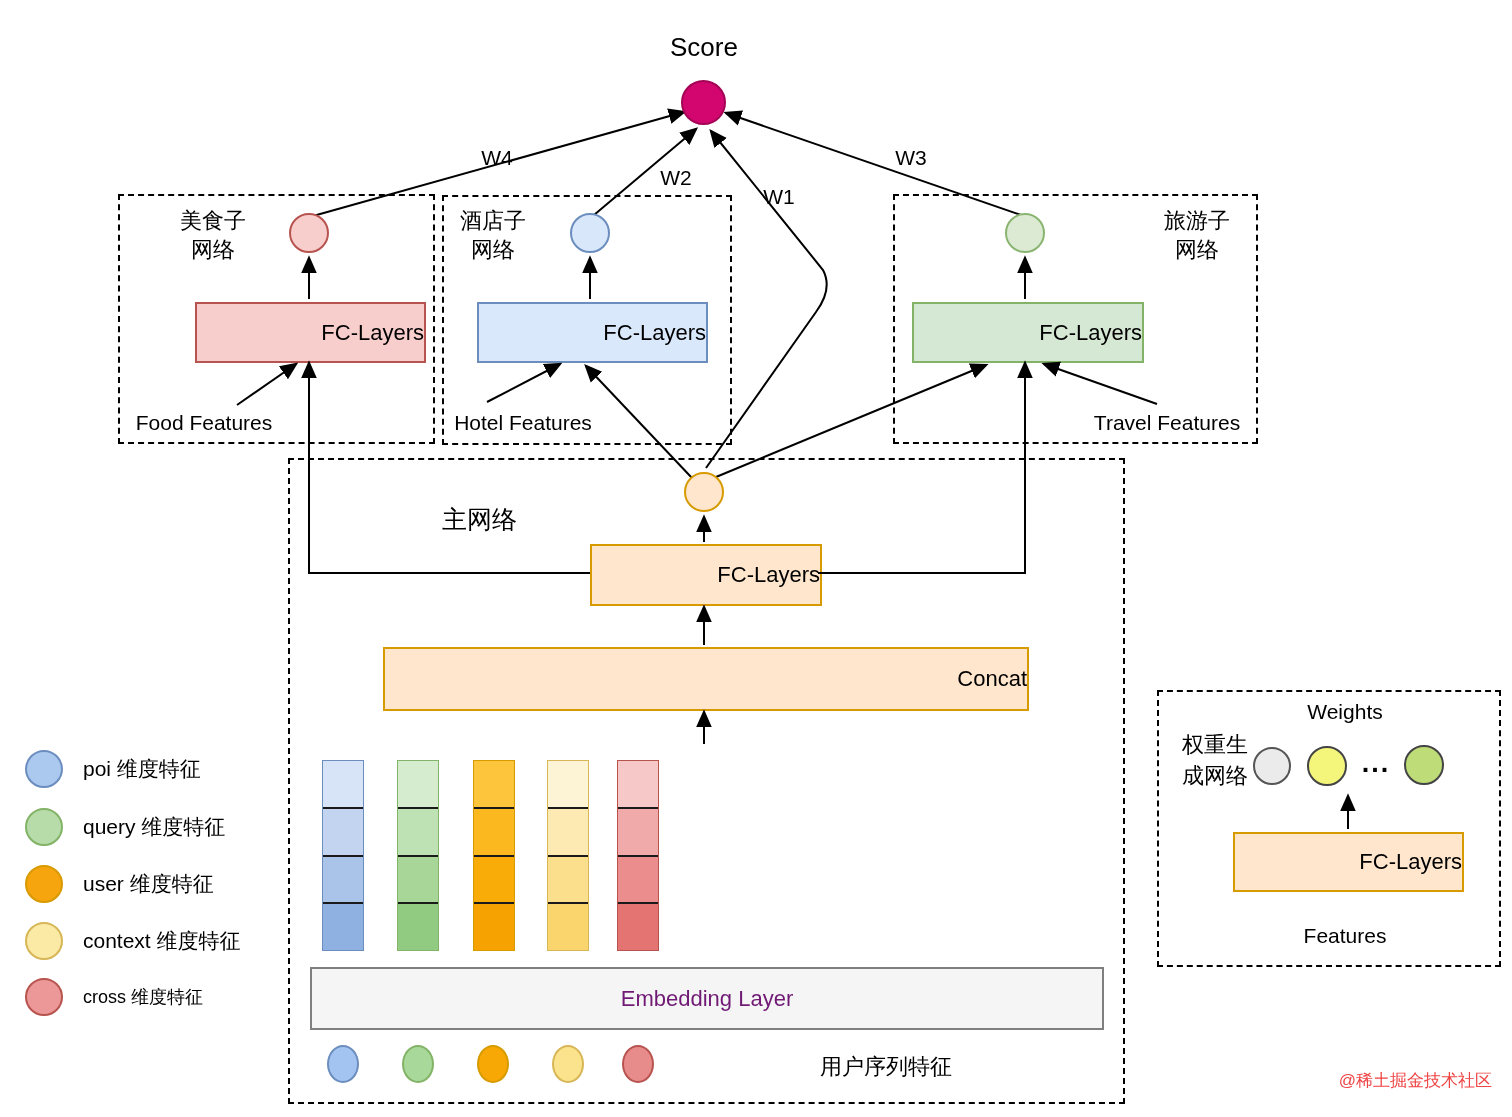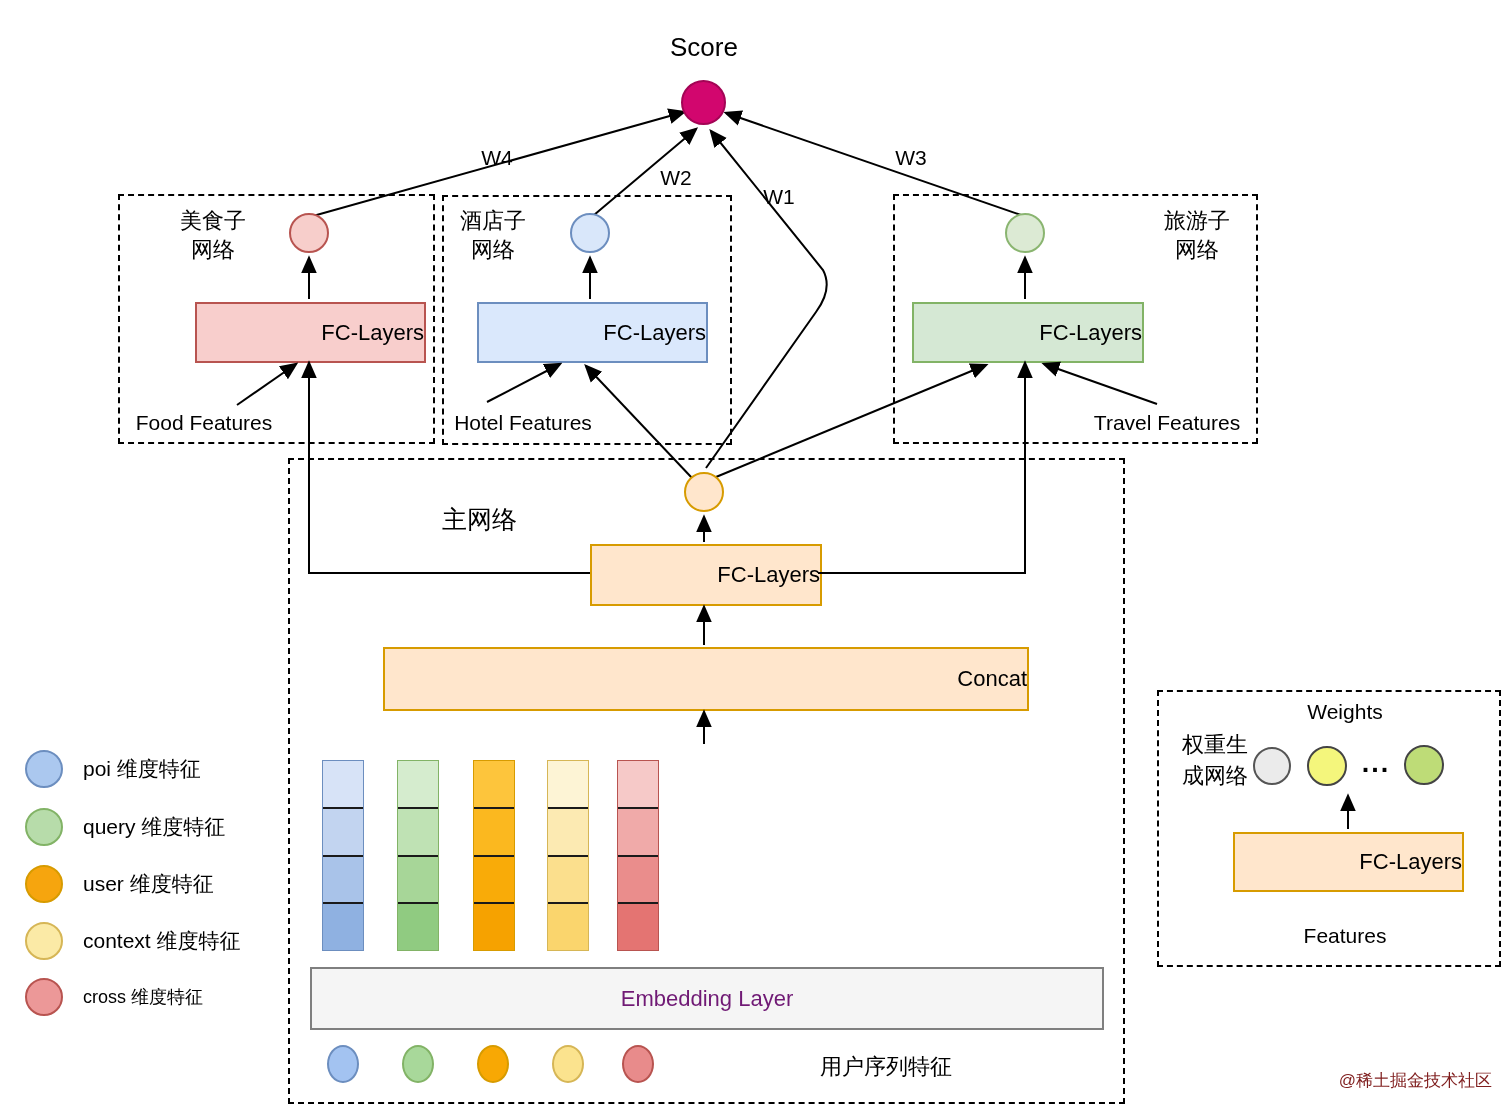--- a/index.html
+++ b/index.html
@@ -18,21 +18,21 @@
   .label{position:absolute;text-align:center;white-space:nowrap;}
   .two-line{position:absolute;text-align:center;font-size:22px;line-height:29px;}
   svg.lines{position:absolute;left:0;top:0;z-index:5;pointer-events:none;}
   .top-layer{z-index:8;}
   .legend-row{position:absolute;display:flex;align-items:center;gap:20px;}
   .legend-dot{width:38px;height:38px;border-radius:50%;box-sizing:border-box;border:2px solid;}
   .col{position:absolute;width:40px;height:189px;display:flex;flex-direction:column;border:1px solid;}
   .col .cell{flex:1;}
   .col .cell + .cell{border-top:2px solid #1a1a1a;}
   .ellipse{position:absolute;width:32px;height:38px;border-radius:50%;box-sizing:border-box;border:2px solid;}
-  .watermark{position:absolute;color:#7f1d1d;font-size:17px;}
+  .watermark{position:absolute;color:#ef4444;font-size:17px;}
 </style>
 </head>
 <body>
 
 <div class="canvas">
 
   <div class="dashed-box" style="left:118px;top:194px;width:313px;height:246px;"></div>
   <div class="dashed-box" style="left:442px;top:195px;width:286px;height:246px;"></div>
   <div class="dashed-box" style="left:893px;top:194px;width:361px;height:246px;"></div>
   <div class="dashed-box" style="left:288px;top:458px;width:833px;height:642px;"></div>

